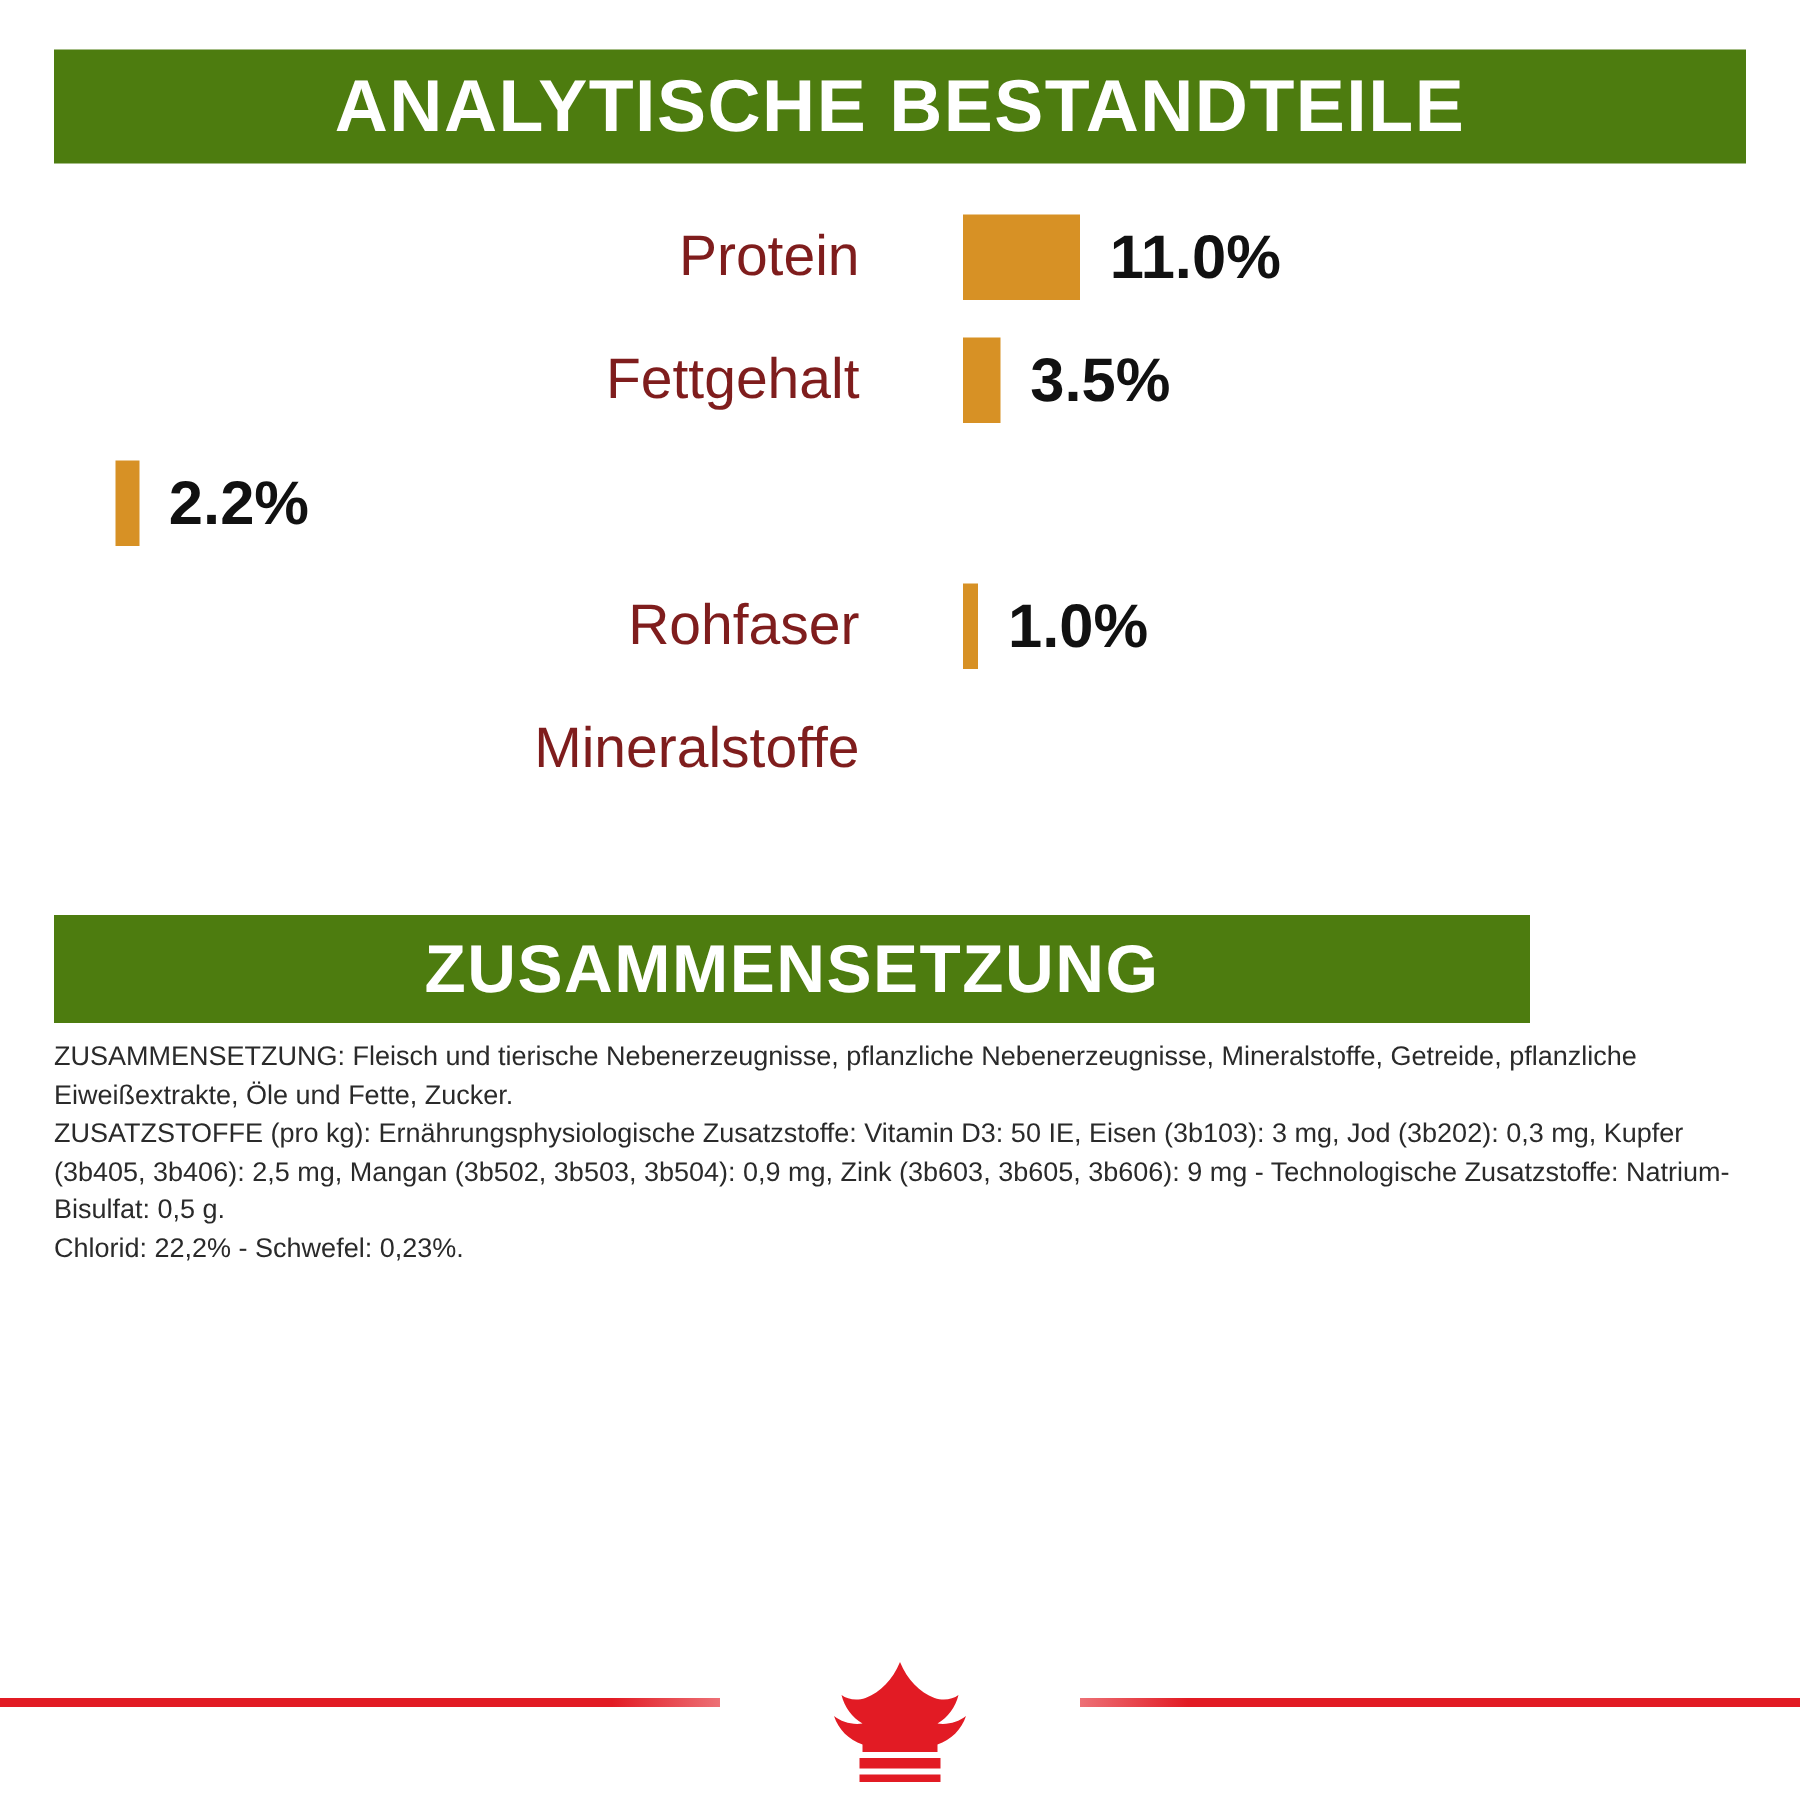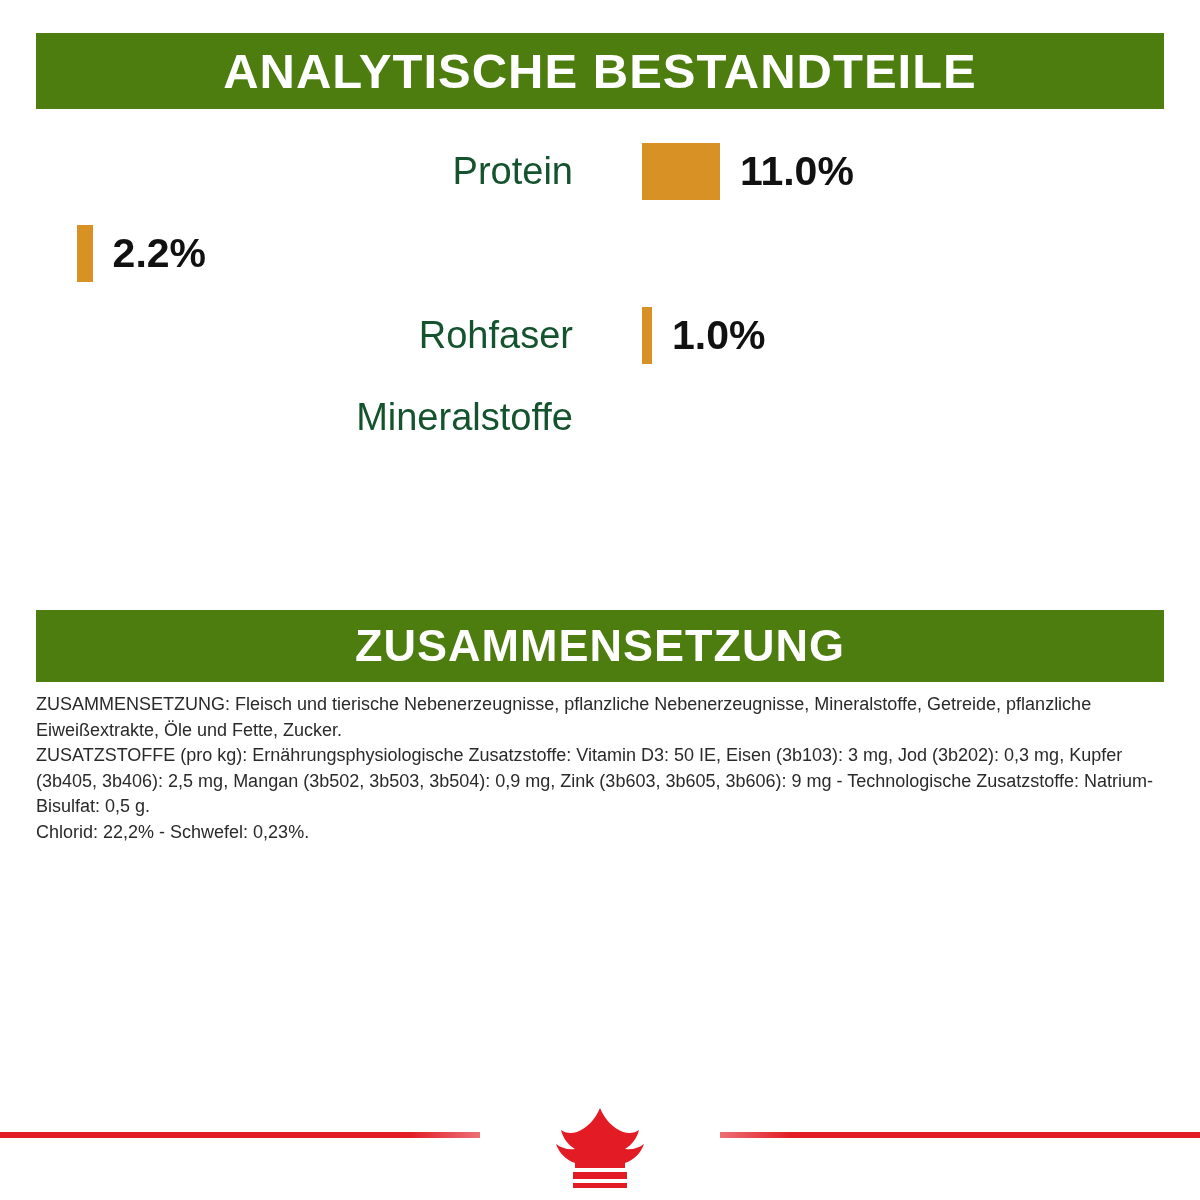--- a/index.html
+++ b/index.html
@@ -39,21 +39,21 @@
     left: 36px;
     top: 33px;
     width: 1128px;
     height: 76px;
     font-size: 49px;
   }
   #banner-composition {
     position: absolute;
     left: 36px;
     top: 610px;
-    width: 1128px;
+    width: 984px;
     height: 72px;
     font-size: 45px;
   }
 
   
   .chart {
     position: absolute;
     left: 36px;
     top: 130px;
     width: 1128px;
@@ -63,21 +63,21 @@
     display: flex;
     align-items: center;
     height: 82px;
     width: 100%;
   }
   .row .label {
     width: 565px;
     text-align: right;
     padding-right: 28px;
     font-size: 38px;
-    color: #14532d;
+    color: #7f1d1d;
     white-space: nowrap;
     overflow: hidden;
   }
   .barwrap {
     flex: 1;
     display: flex;
     align-items: center;
     height: 100%;
     padding-left: 41px;
   }
@@ -146,20 +146,27 @@
 <div class="page">
 
   <div class="banner" id="banner-analytical">ANALYTISCHE BESTANDTEILE</div>
 
   <div class="chart" id="chart">
       <div class="row">
         <div class="label">Protein</div>
         <div class="barwrap">
           <div class="bar" style="width: 77.8994px; background: rgb(215, 145, 37);"></div>
           <div class="value">11.0%</div>
+        </div>
+      </div>
+      <div class="row">
+        <div class="label">Fettgehalt</div>
+        <div class="barwrap">
+          <div class="bar" style="width: 24.7862px; background: rgb(215, 145, 37);"></div>
+          <div class="value">3.5%</div>
         </div>
       </div>
       <div class="row">
         <div class="barwrap">
           <div class="bar" style="width: 15.5799px; background: rgb(215, 145, 37);"></div>
           <div class="value">2.2%</div>
         </div>
       </div>
       <div class="row">
         <div class="label">Rohfaser</div>

